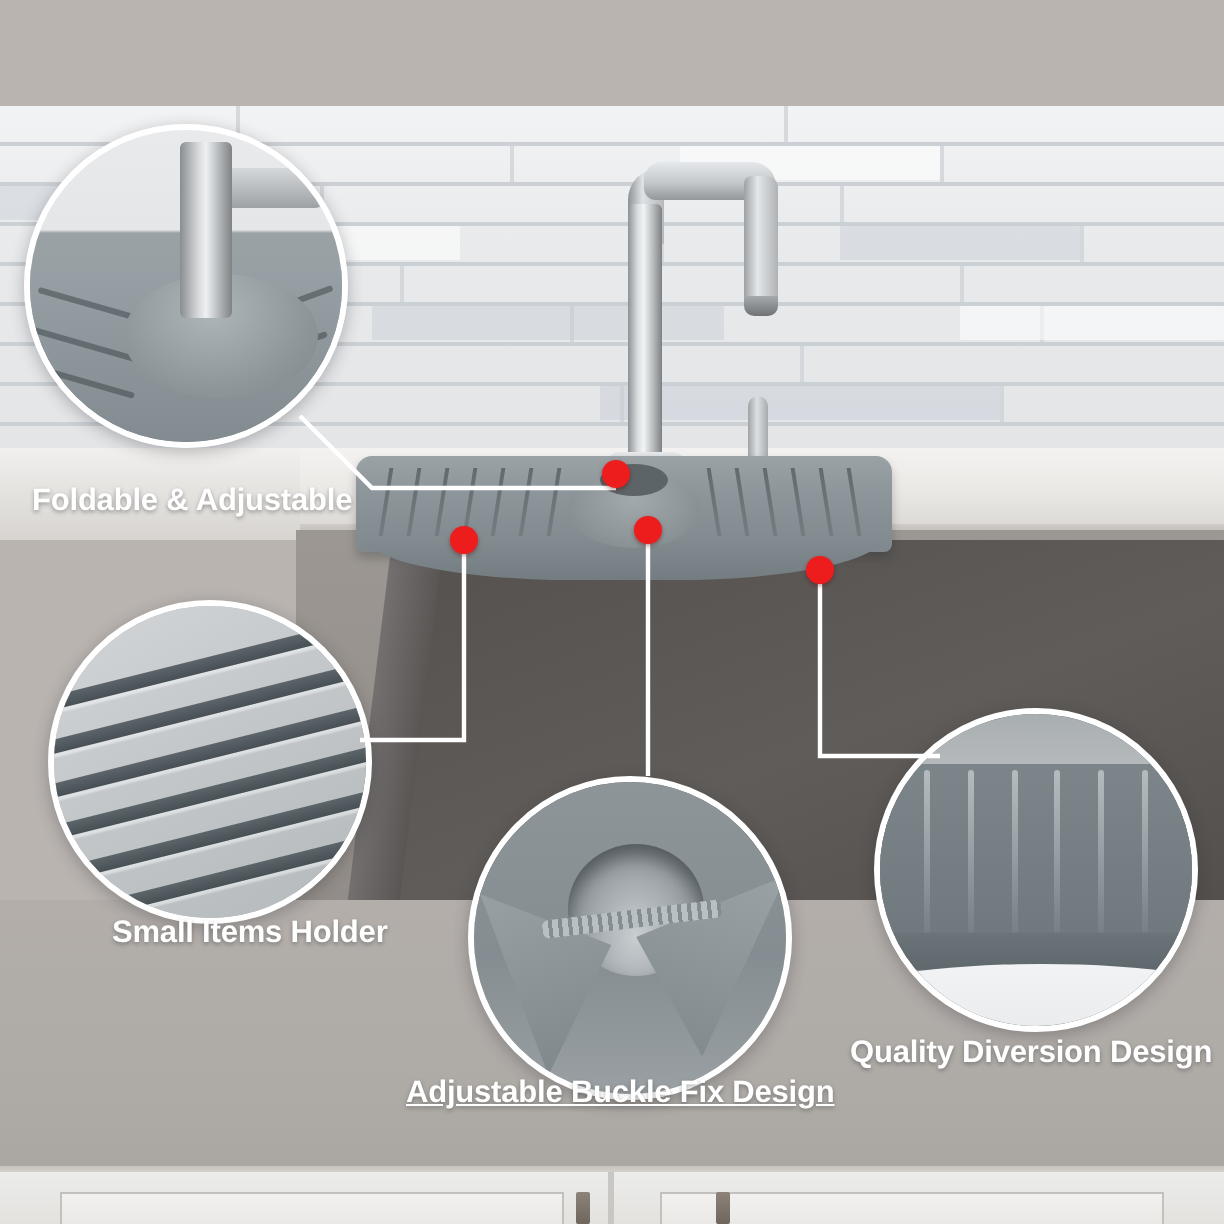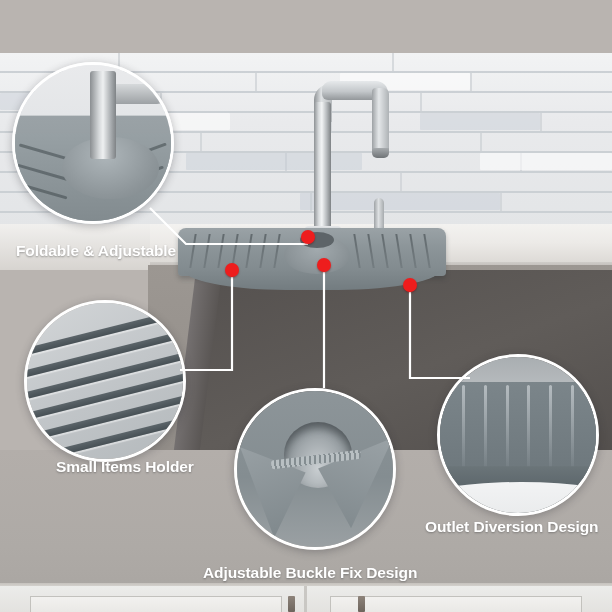--- a/index.html
+++ b/index.html
@@ -317,21 +317,21 @@
 
   
   .label{
     position:absolute;color:#ffffff;font-weight:bold;
     font-size:15.5px;letter-spacing:-0.1px;white-space:nowrap;
     text-shadow:0 1px 2px rgba(60,60,60,.45);
     z-index:50;
   }
   .lb1{left:16px;top:242px;}
   .lb2{left:56px;top:458px;}
-  .lb3{left:203px;top:564px;}
+  .lb3{left:203px;top:538px;text-decoration:underline;}
   .lb4{left:425px;top:518px;}
 </style>
 </head>
 <body>
 
 <div id="stage">
 
   <div class="scene">
 
     <div class="backsplash">
@@ -486,16 +486,16 @@
   </div>
 
   <div class="dot" style="left:301px;top:230px"></div>
   <div class="dot" style="left:225px;top:263px"></div>
   <div class="dot" style="left:317px;top:258px"></div>
   <div class="dot" style="left:403px;top:278px"></div>
 
   <div class="label lb1">Foldable &amp; Adjustable</div>
   <div class="label lb2">Small Items Holder</div>
   <div class="label lb3">Adjustable Buckle Fix Design</div>
-  <div class="label lb4">Outlet Diversion Design</div>
+  <div class="label lb4">Quality Diversion Design</div>
 
 
 </div>
 
 </body></html>

